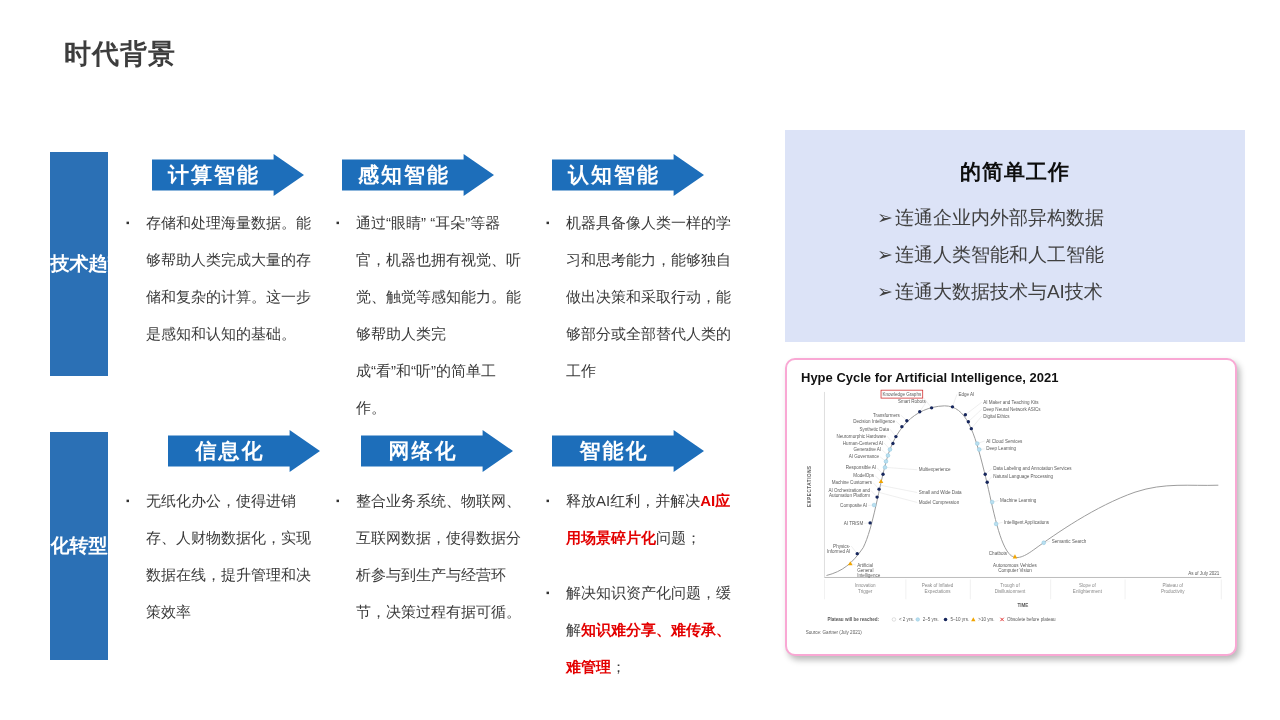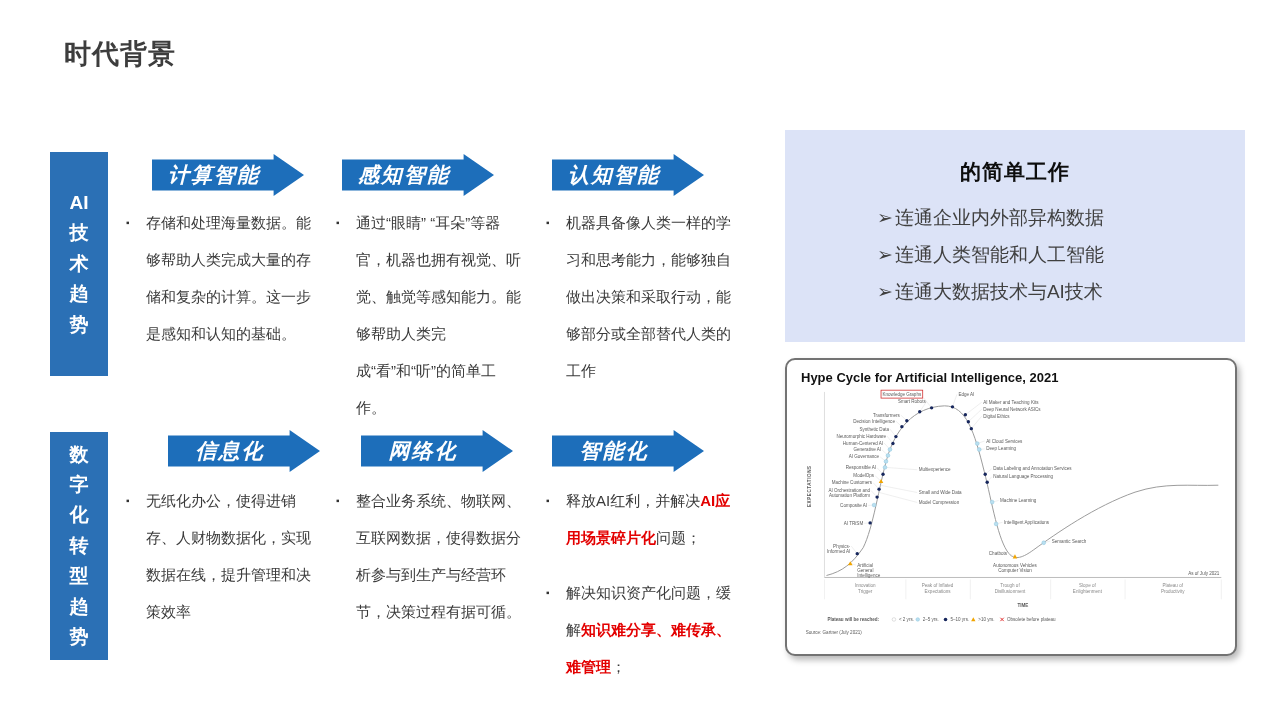--- a/index.html
+++ b/index.html
@@ -1,41 +1,41 @@
 <!DOCTYPE html>
 <html><head>
 <meta charset="utf-8">
 <style>
   html,body{margin:0;padding:0;background:#888;}
   .slide{position:relative;width:1280px;height:720px;background:#ffffff;overflow:hidden;
          font-family:"Liberation Sans","DejaVu Sans",sans-serif;}
   .title{position:absolute;left:64px;top:36px;font-size:27px;font-weight:700;color:#3d3d3d;margin:0;letter-spacing:1px;}
   
-  .side-bar{position:absolute;width:58px;background:#2b70b5;color:#fff;display:flex;flex-direction:column;
+  .side-bar{position:absolute;width:58px;background:#2b70b5;color:#fff;display:flex;flex-direction:row;
             align-items:center;justify-content:center;font-weight:700;font-size:19px;line-height:1.6;}
   
   .arrow{position:absolute;width:152px;height:42px;background:#1d6eba;color:#fff;display:flex;align-items:center;
          justify-content:center;font-size:21px;font-weight:700;letter-spacing:2px;
          clip-path:polygon(0 13%,80% 13%,80% 0,100% 50%,80% 100%,80% 87%,0 87%);}
-  .arrow span{margin-right:28px;font-style:italic;}
+  .arrow span{margin-right:28px;}
   
   .col-text{position:absolute;width:188px;color:#3a3a3a;font-size:15px;line-height:37px;}
   .para{display:flex;margin:0 0 18px 0;}
   .bullet{flex:0 0 20px;font-size:10px;line-height:37px;color:#333;}
   .ptxt{flex:1;}
   .red{color:#e30000;font-weight:700;}
   
   .kbox{position:absolute;left:785px;top:130px;width:460px;height:212px;background:#dce3f7;}
   .kbox-title{margin-top:28px;text-align:center;font-size:21px;font-weight:700;color:#0d0d0d;letter-spacing:1px;}
   .kbox-bullets{margin:13px 0 0 92px;}
   .kbullet{font-size:19px;color:#404040;line-height:37px;}
   .kbullet .mark{margin-right:2px;}
   
   .chart-card{position:absolute;left:785px;top:358px;width:452px;height:298px;background:#fff;
-              border:2px solid #737373;border-radius:10px;box-shadow:3px 4px 6px rgba(0,0,0,.28);box-sizing:border-box;}
+              border:2px solid #f9a8d4;border-radius:10px;box-shadow:3px 4px 6px rgba(0,0,0,.28);box-sizing:border-box;}
   .chart-title{margin:10px 0 0 14px;font-size:13px;font-weight:700;color:#111;}
   #hype{display:block;margin:2px auto 0 auto;width:430px;height:250px;}
   #hype text{font-family:"Liberation Sans","DejaVu Sans",sans-serif;font-size:4.6px;fill:#5a5a5a;}
   #hype .phase{fill:#8a8a8a;}
   #hype .bold{font-weight:700;}
 </style>
 </head>
 <body>
 
 <div class="slide">

